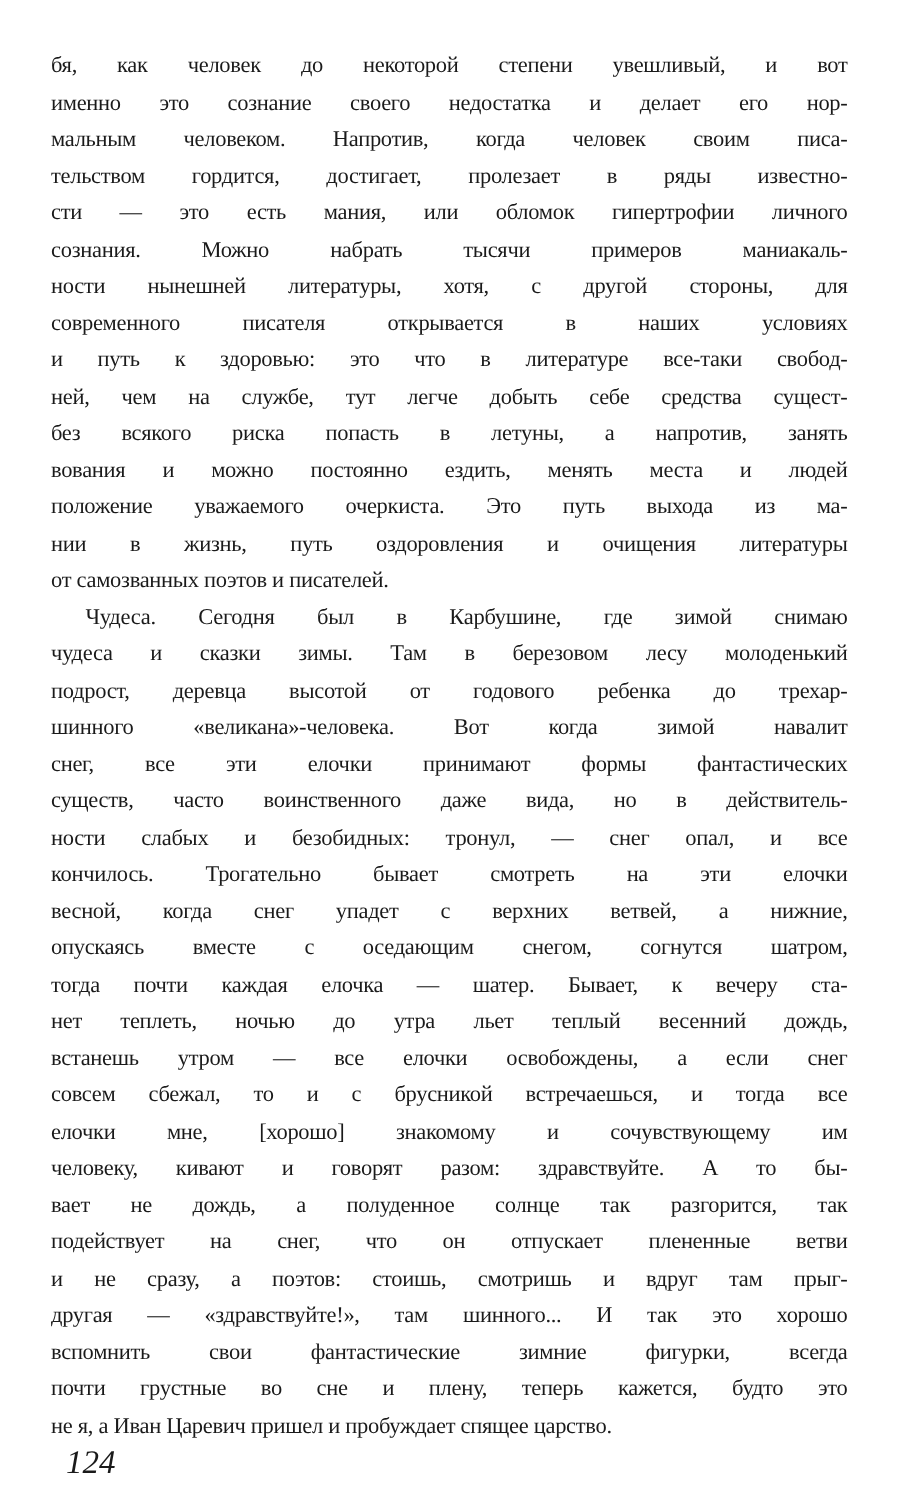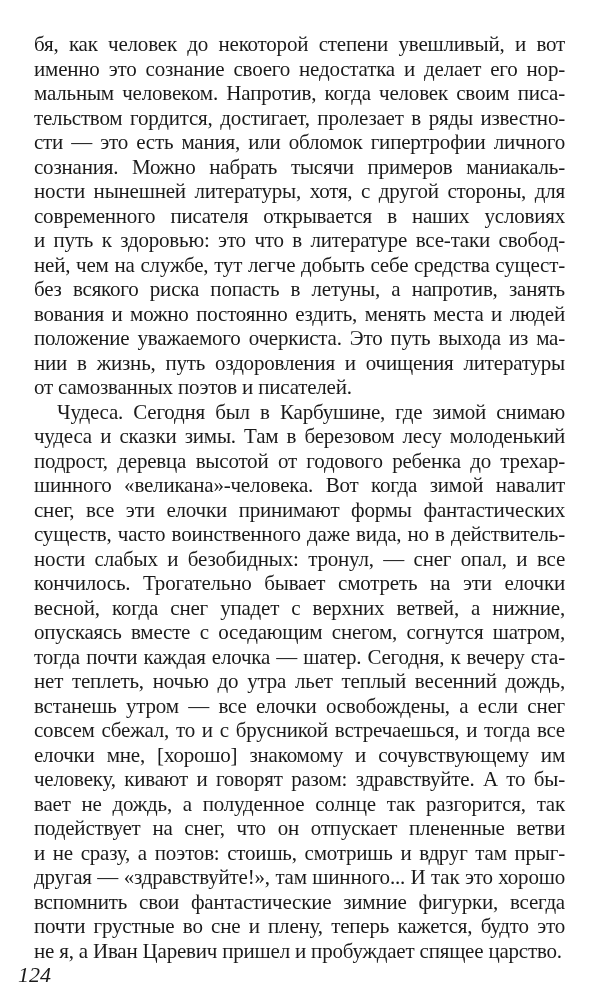--- a/index.html
+++ b/index.html
@@ -1,32 +1,32 @@
 <!DOCTYPE html>
 <html><head>
 <meta charset="utf-8">
 <style>
   html, body { margin: 0; padding: 0; background: #ffffff; }
   body { width: 600px; height: 999px; position: relative; overflow: hidden; }
   .page {
     position: absolute; left: 34px; top: 32px; width: 531px;
     font-family: "Liberation Serif", serif;
-    font-size: 21px; color: #1a1a1a;
+    font-size: 15px; color: #1a1a1a;
   }
   .para { margin: 0; }
   .para + .para { }
   .line {
     display: block; height: 24.5px; line-height: 24.5px;
     white-space: nowrap; text-align: justify; text-align-last: justify;
     letter-spacing: -0.2px;
   }
   .line.last { text-align-last: left; }
   .line.indent { padding-left: 23px; }
   .page-number {
-    position: absolute; left: 18px; top: 962px;
+    position: absolute; left: 44px; top: 962px;
     font-family: "Liberation Serif", serif; font-style: italic;
     font-size: 22px; color: #1a1a1a;
   }
 </style>
 </head>
 <body>
 
 <div class="page">
   <p class="para" id="p0">
       <span class="line">бя, как человек до некоторой степени увешливый, и вот</span>
@@ -49,21 +49,21 @@
       <span class="line indent">Чудеса. Сегодня был в Карбушине, где зимой снимаю</span>
       <span class="line">чудеса и сказки зимы. Там в березовом лесу молоденький</span>
       <span class="line">подрост, деревца высотой от годового ребенка до трехар-</span>
       <span class="line">шинного «великана»-человека. Вот когда зимой навалит</span>
       <span class="line">снег, все эти елочки принимают формы фантастических</span>
       <span class="line">существ, часто воинственного даже вида, но в действитель-</span>
       <span class="line">ности слабых и безобидных: тронул, — снег опал, и все</span>
       <span class="line">кончилось. Трогательно бывает смотреть на эти елочки</span>
       <span class="line">весной, когда снег упадет с верхних ветвей, а нижние,</span>
       <span class="line">опускаясь вместе с оседающим снегом, согнутся шатром,</span>
-      <span class="line">тогда почти каждая елочка — шатер. Сегодня, к вечеру ста-</span>
+      <span class="line">тогда почти каждая елочка — шатер. Бывает, к вечеру ста-</span>
       <span class="line">нет теплеть, ночью до утра льет теплый весенний дождь,</span>
       <span class="line">встанешь утром — все елочки освобождены, а если снег</span>
       <span class="line">совсем сбежал, то и с брусникой встречаешься, и тогда все</span>
       <span class="line">елочки мне, [хорошо] знакомому и сочувствующему им</span>
       <span class="line">человеку, кивают и говорят разом: здравствуйте. А то бы-</span>
       <span class="line">вает не дождь, а полуденное солнце так разгорится, так</span>
       <span class="line">подействует на снег, что он отпускает плененные ветви</span>
       <span class="line">и не сразу, а поэтов: стоишь, смотришь и вдруг там прыг-</span>
       <span class="line">другая — «здравствуйте!», там шинного... И так это хорошо</span>
       <span class="line">вспомнить свои фантастические зимние фигурки, всегда</span>

